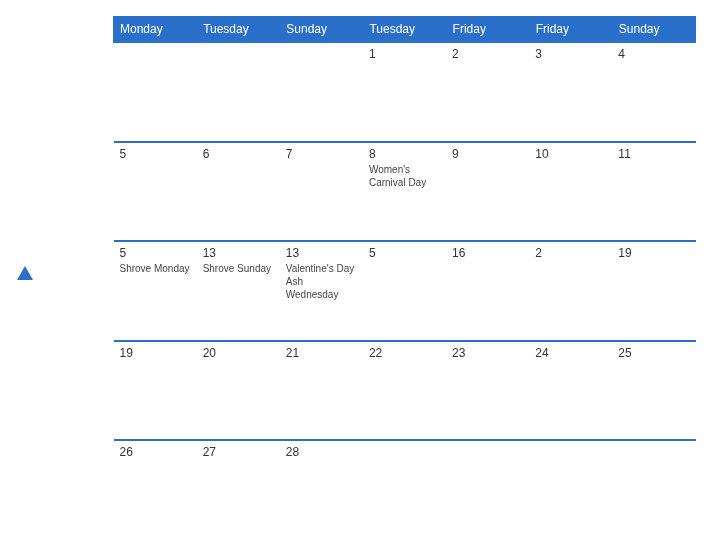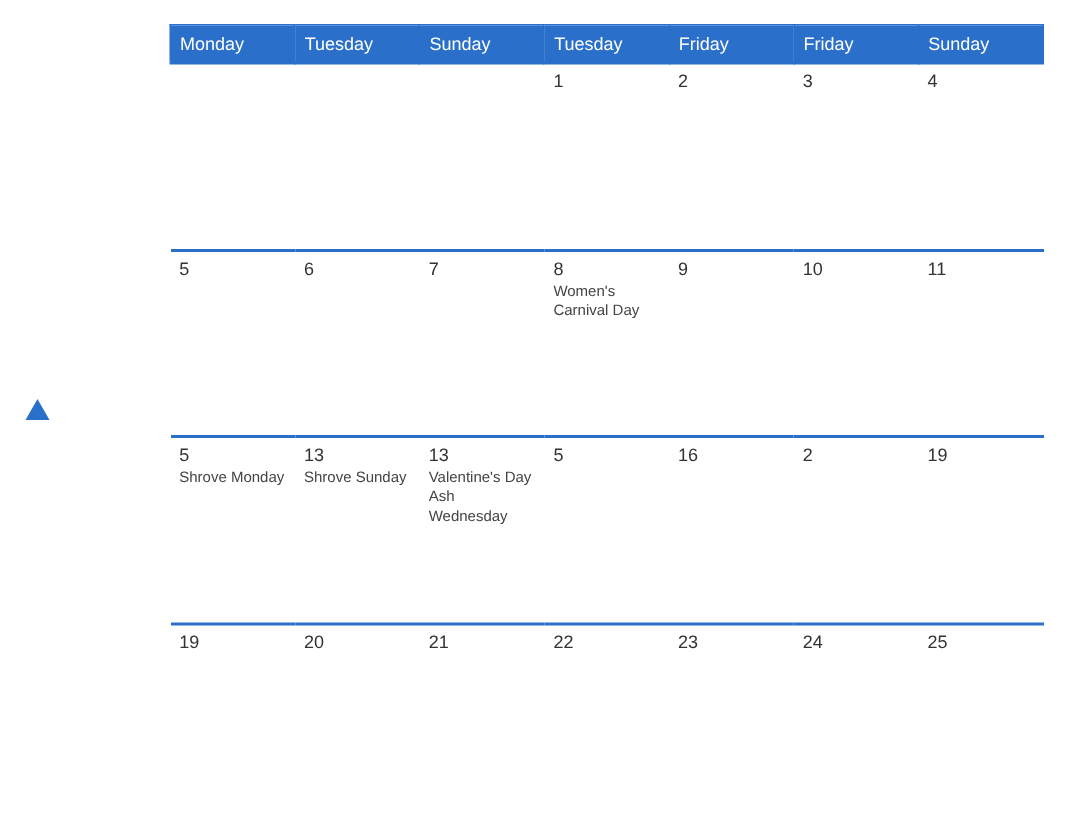--- a/index.html
+++ b/index.html
@@ -235,15 +235,30 @@
           <td>
             <span class="day-number">23</span>
           </td>
           <td>
             <span class="day-number">24</span>
           </td>
           <td>
             <span class="day-number">25</span>
           </td>
         </tr>
+        <tr>
+          <td>
+            <span class="day-number">26</span>
+          </td>
+          <td>
+            <span class="day-number">27</span>
+          </td>
+          <td>
+            <span class="day-number">28</span>
+          </td>
+          <td class="empty-cell"></td>
+          <td class="empty-cell"></td>
+          <td class="empty-cell"></td>
+          <td class="empty-cell"></td>
+        </tr>
       </tbody>
   </table>
 </div>
 
 </body></html>

